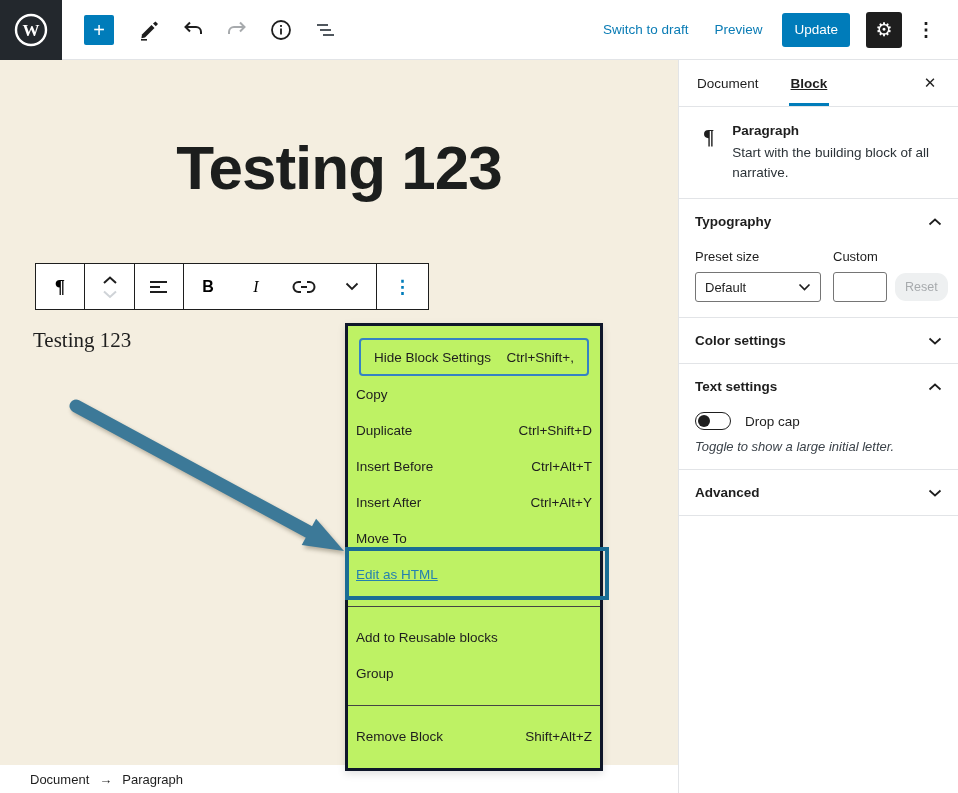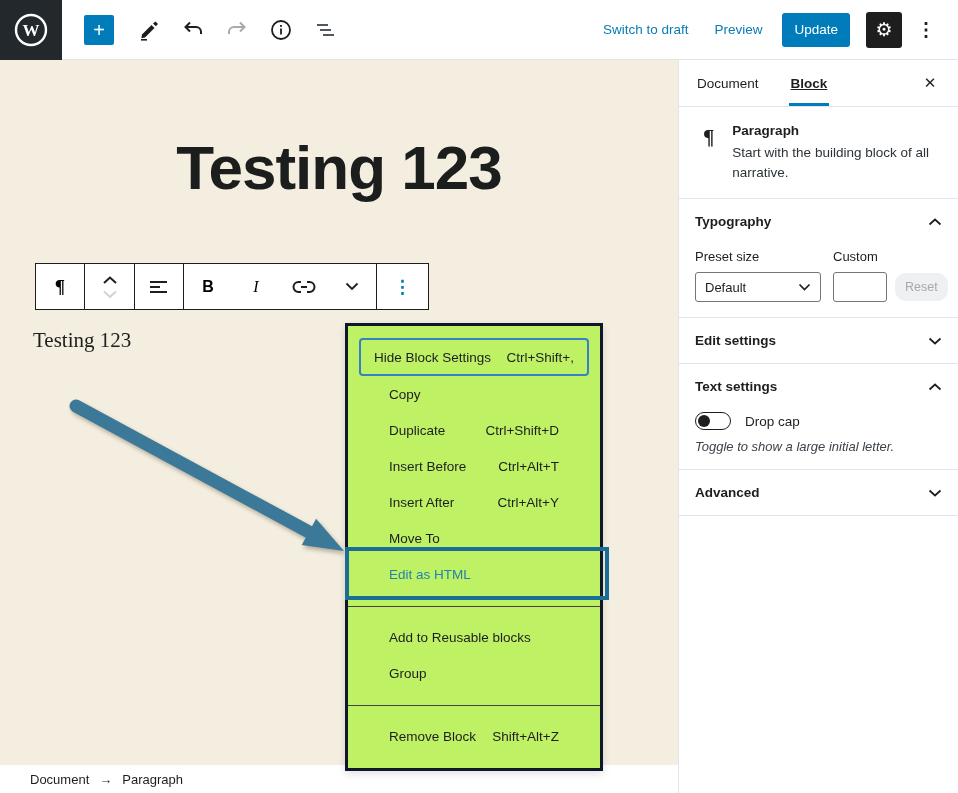--- a/index.html
+++ b/index.html
@@ -82,27 +82,27 @@
   
   .dropdown {
     position:absolute; left:345px; top:263px; width:258px; background:#bef264;
     border:3px solid #0f172a; box-shadow:0 3px 8px rgba(0,0,0,.12); z-index:6;
     font-size:13.5px;
   }
   .menu-group { list-style:none; padding:12px 0 14px; }
   .menu-group + .menu-group { border-top:1px solid #444; }
   .menu-item {
     height:36px; display:flex; align-items:center; justify-content:space-between;
-    padding:0 41px; cursor:pointer; color:#1e1e1e;
+    padding:0 8px; cursor:pointer; color:#1e1e1e;
   }
   .menu-item .shortcut { color:#1e1e1e; }
   .menu-item.focused {
     height:38px; margin:0 11px; padding:0 13px; border:2px solid #3582c4; border-radius:4px;
   }
-  .menu-item.link-blue { color:#2481b0; }
+  .menu-item.link-blue { color:#2481b0;text-decoration:underline; }
   .annotation-box {
     position:absolute; left:-3px; top:221px; width:264px; height:53px;
     border:4px solid #1a6d94; z-index:7; pointer-events:none;
   }
 
   
   .arrow-overlay { position:absolute; inset:0; z-index:9; pointer-events:none; }
 
   
   .breadcrumb-bar {
@@ -385,21 +385,21 @@
             <div class="custom-row">
               <input class="custom-input" type="text" value="" style="">
               <button class="reset-btn">Reset</button>
             </div>
           </div>
         </div>
       </div>
 
       <div class="panel">
         <button class="panel-header">
-          <span>Edit settings</span>
+          <span>Color settings</span>
           <svg width="14" height="8" viewBox="0 0 14 8">
             <polyline points="1.5,1.5 7,6.5 12.5,1.5" fill="none" stroke="#1e1e1e" stroke-width="1.7"></polyline>
           </svg>
         </button>
       </div>
 
       <div class="panel">
         <button class="panel-header">
           <span>Text settings</span>
           <svg width="14" height="8" viewBox="0 0 14 8">

